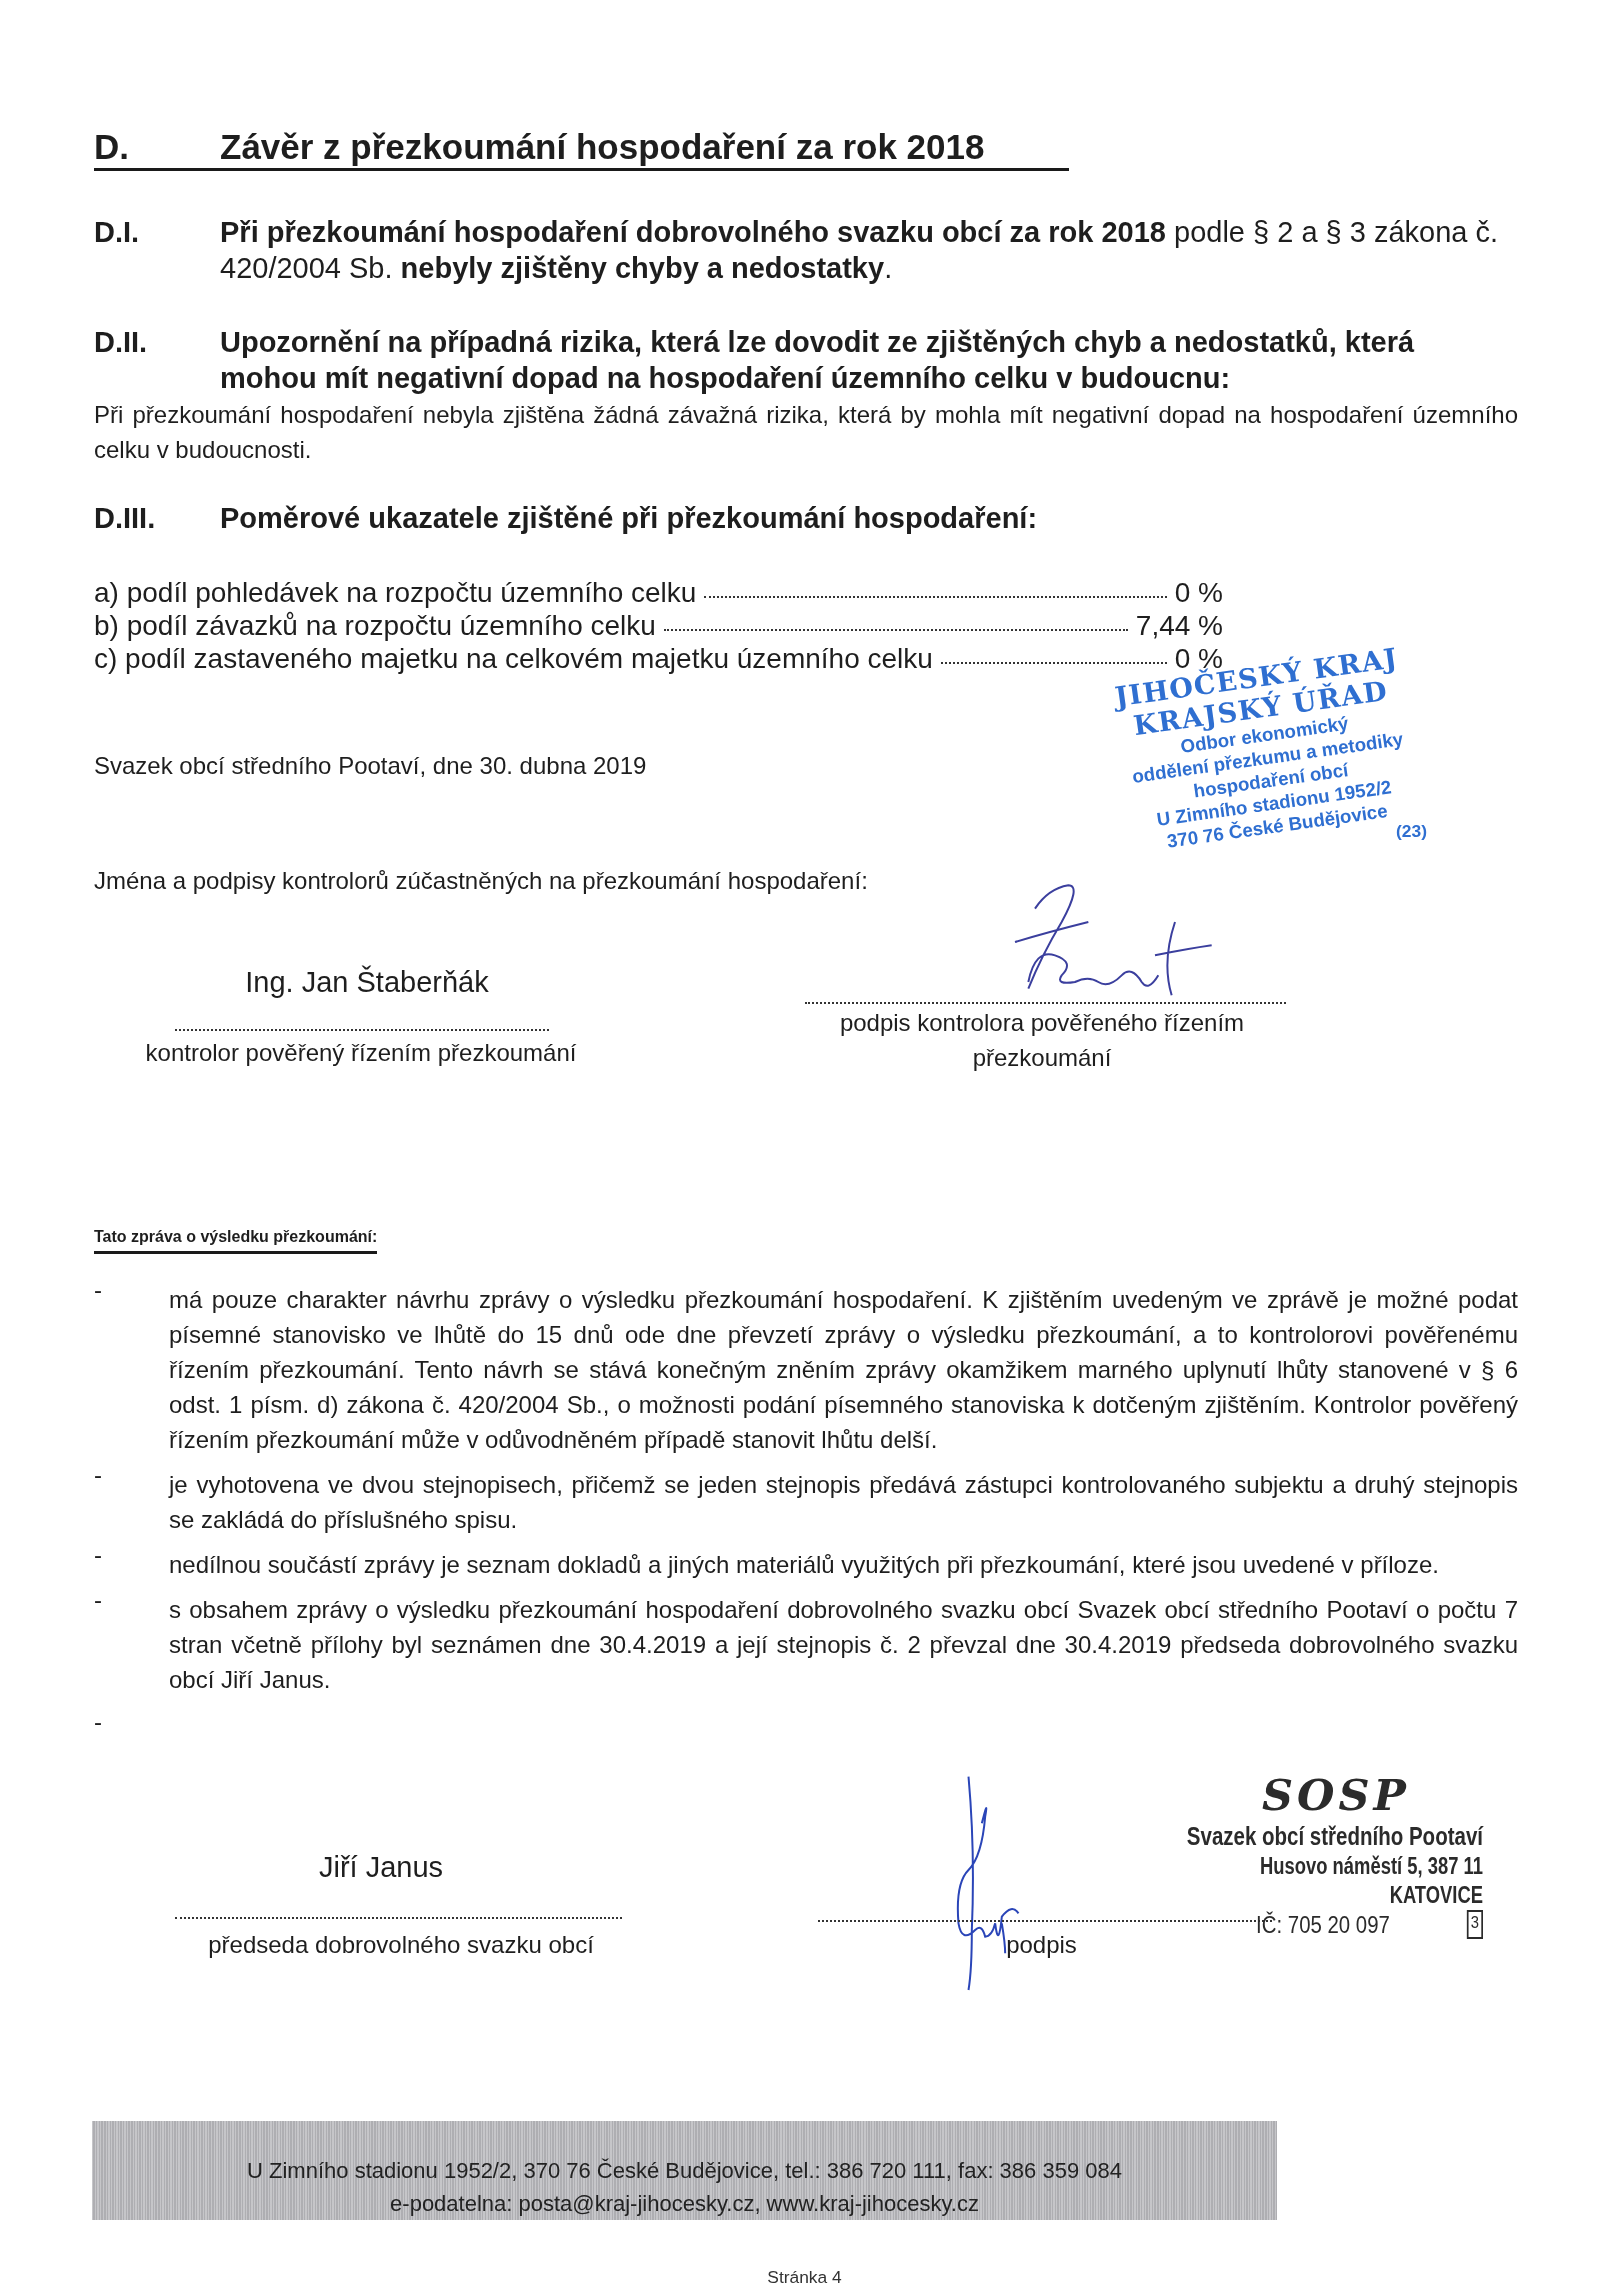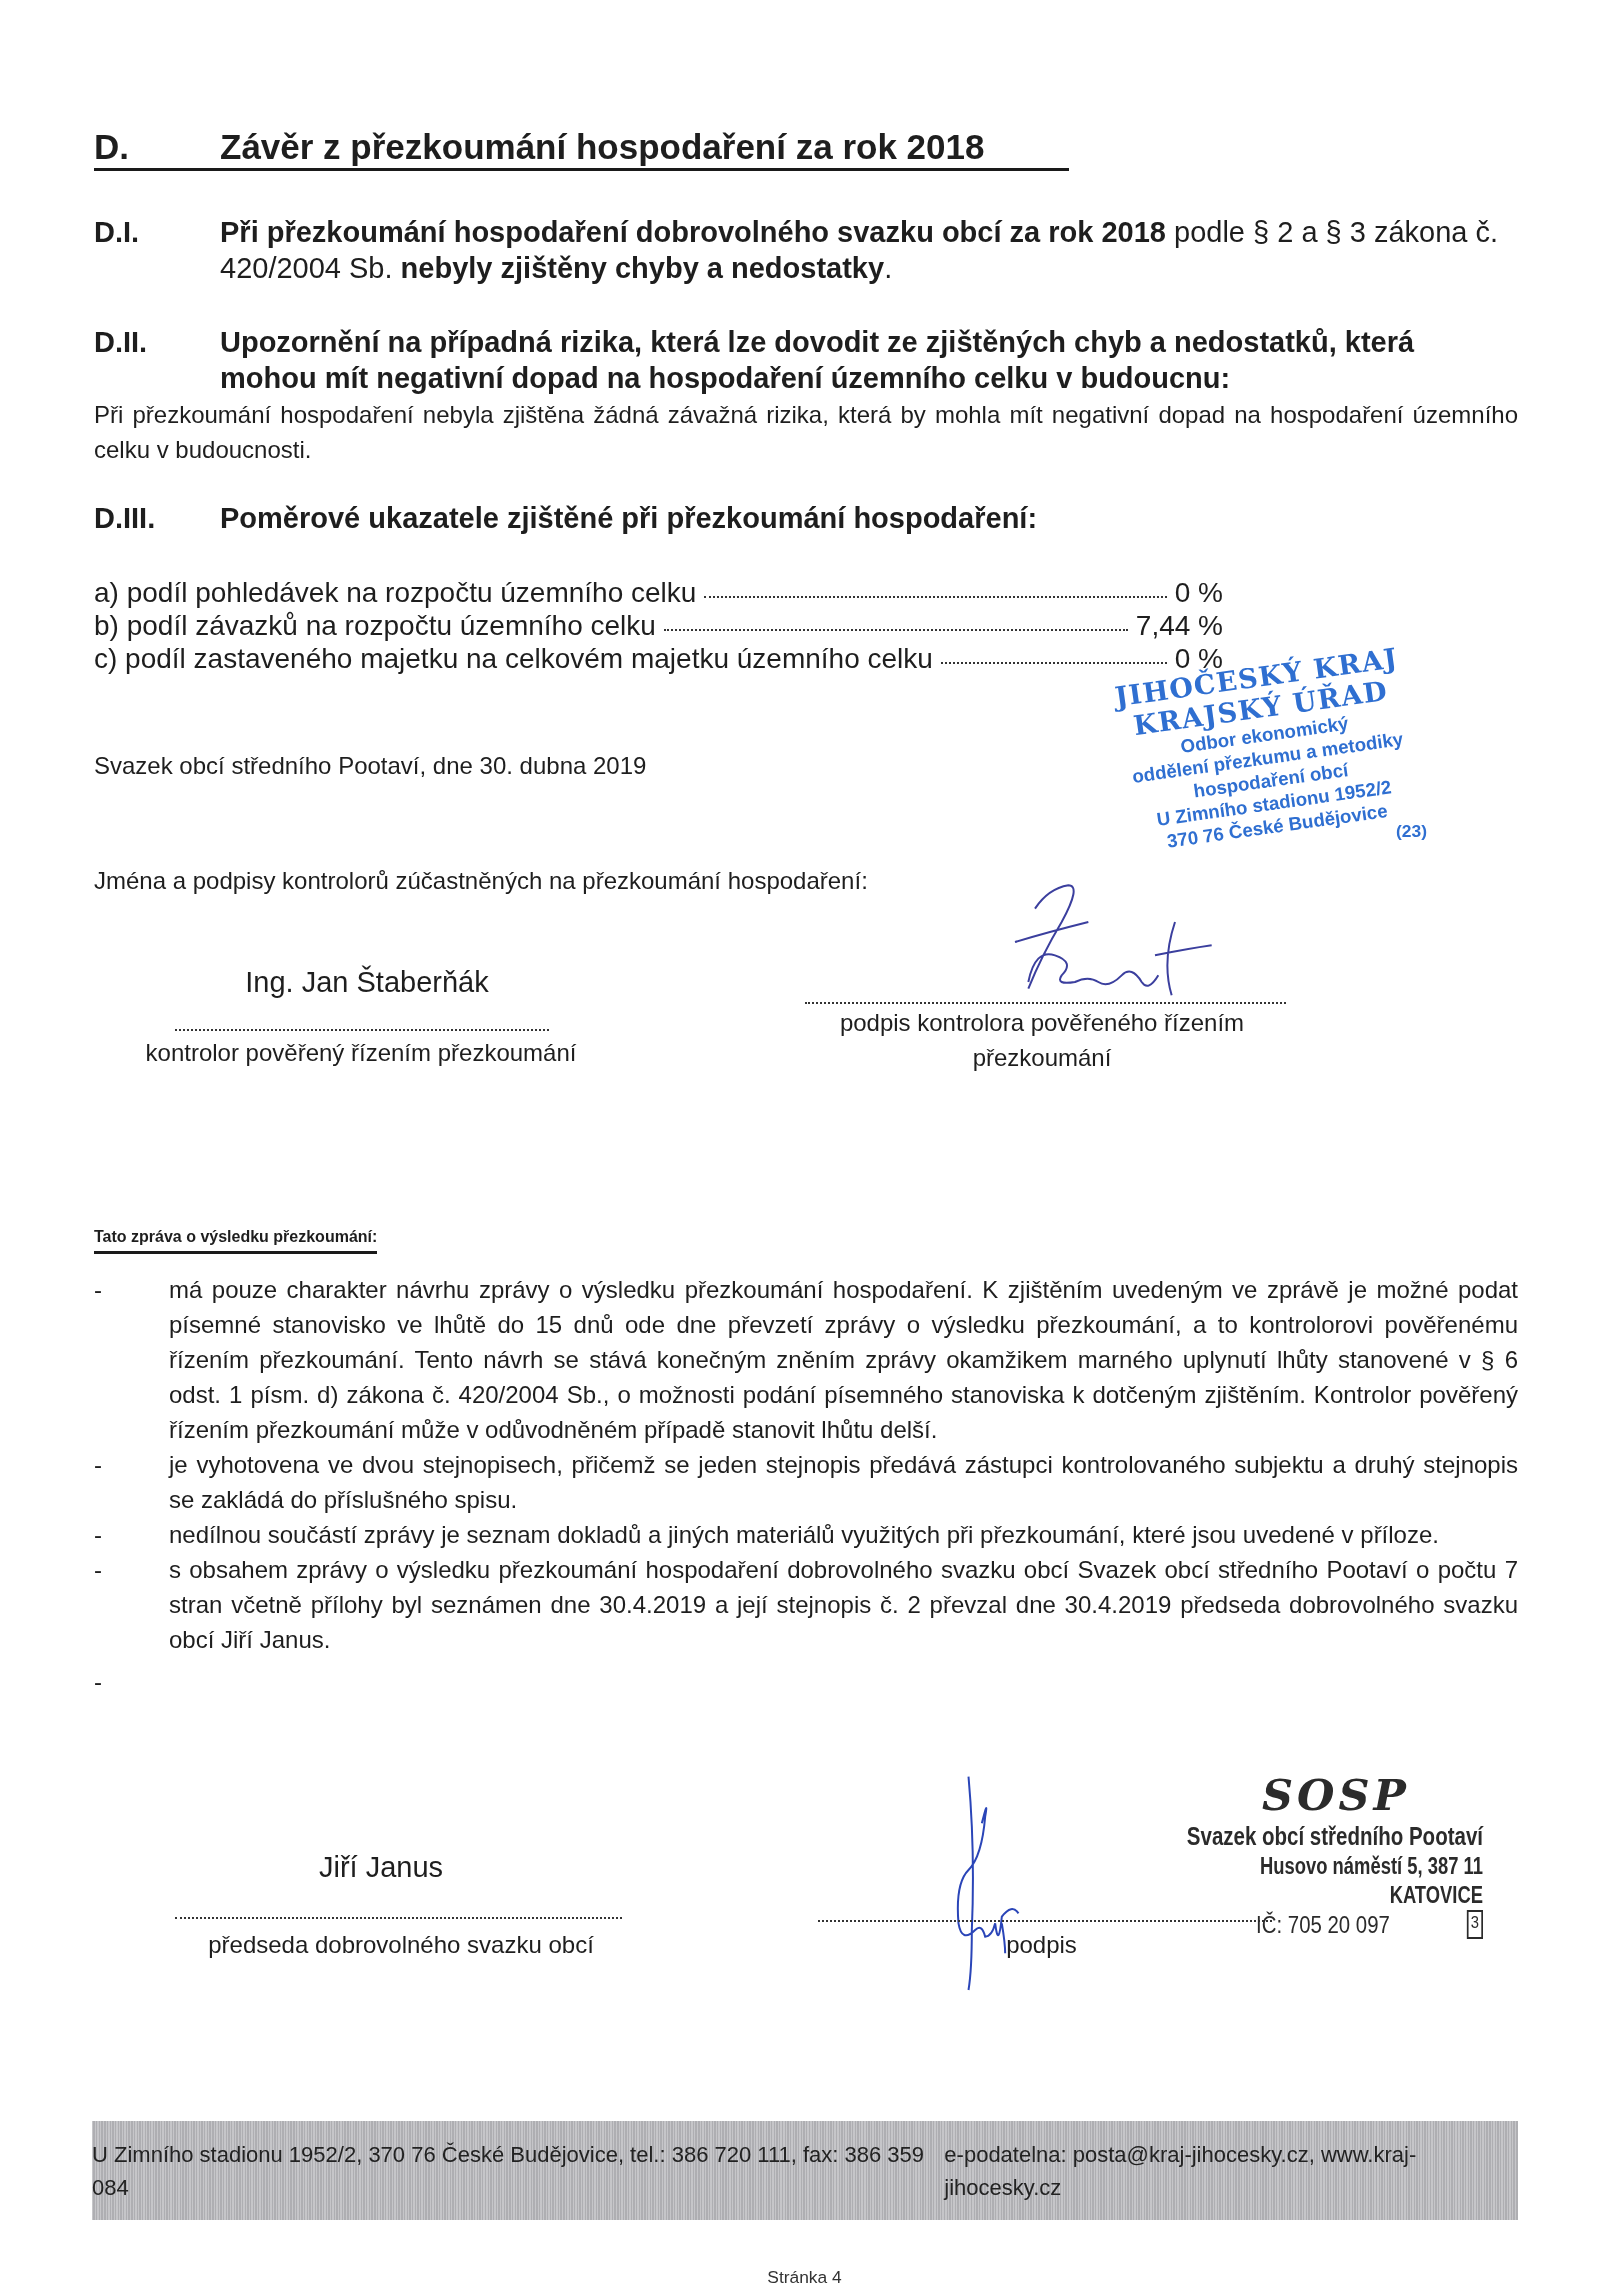--- a/index.html
+++ b/index.html
@@ -61,28 +61,28 @@
   .stamp-sosp .box { border: 2px solid #2b2b2b; padding: 0 2.7px; font-size: 17.4px; line-height: 20px; }
 
   
   .tz-title {
     left: 94px; top: 1222px; font-size: 16px; font-weight: bold; line-height: 29px;
     border-bottom: 3.3px solid #1a1a1a;
   }
   .bullet-list { left: 94px; top: 1272px; width: 1424px; }
   .bullet { display: flex; font-size: 24px; line-height: 35px; }
   .bullet .dash { width: 75px; flex: none; padding-left: 0px; }
-  .bullet .btext { flex: 1; text-align: justify; }
+  .bullet .btext { flex: 1; text-align: justify; margin-top: 10px; }
 
   
   .footer-band {
-    left: 92px; top: 2121px; width: 1426px; height: 99px;
+    left: 92px; top: 2121px; width: 1185px; height: 99px;
     background-color: #b9b9bd;
     background-image: repeating-linear-gradient(90deg, rgba(255,255,255,0.18) 0 1.3px, rgba(0,0,0,0.06) 1.3px 2.7px);
-    display: flex; justify-content: flex-end; align-items: center;
+    display: flex; flex-direction: column; justify-content: flex-end; align-items: center;
   }
   .footer-band div { font-size: 22px; line-height: 33px; color: #222; }
   .page-no { left: 0; width: 1609px; top: 2267px; text-align: center; font-size: 17.4px; color: #333; }
 
   svg.signature { position: absolute; overflow: visible; }
 </style>
 </head>
 <body>
 
 <div class="abs h-main">

